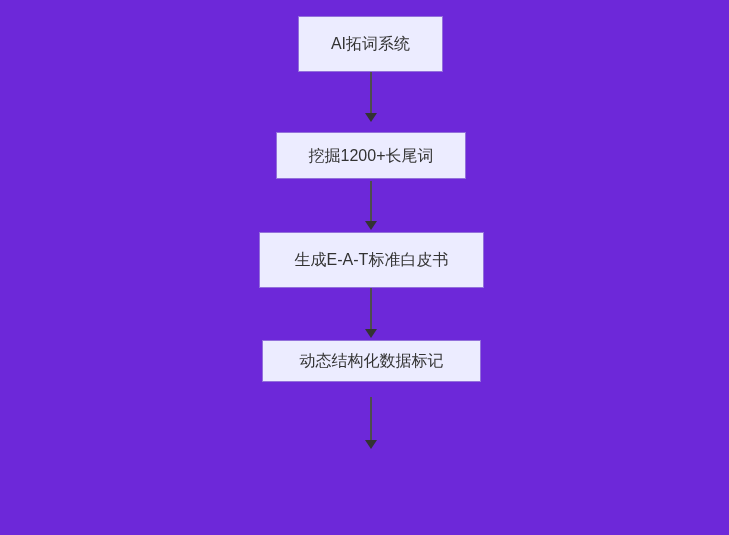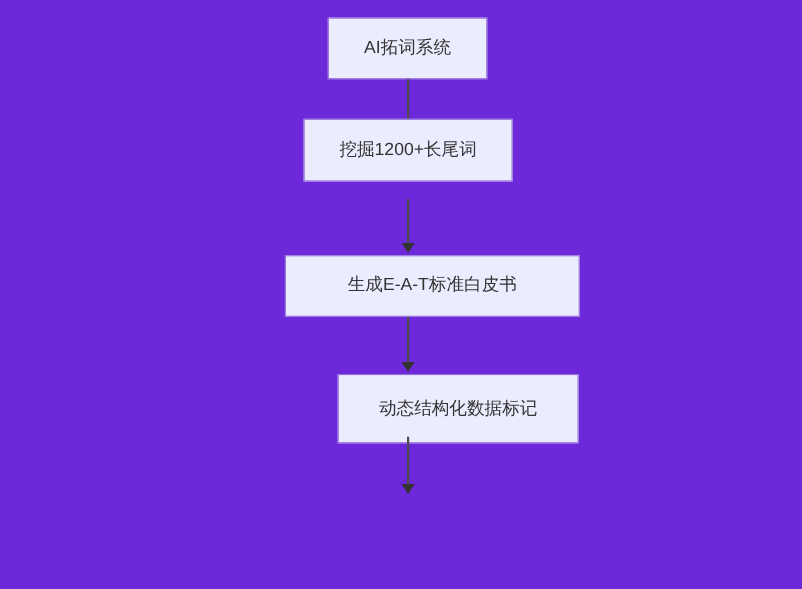--- a/index.html
+++ b/index.html
@@ -51,23 +51,23 @@
     left: 1px;
     bottom: 0;
     width: 0;
     height: 0;
     border-left: 6px solid transparent;
     border-right: 6px solid transparent;
     border-top: 9px solid #333333;
   }
   
   #node-0 { left: 298px; top: 16px;  width: 145px; height: 56px; }
-  #node-1 { left: 276px; top: 108px; width: 190px; height: 57px; }
-  #node-2 { left: 259px; top: 232px; width: 268px; height: 56px; }
-  #node-3 { left: 262px; top: 340px; width: 219px; height: 63px; margin-left: 45px; }
+  #node-1 { left: 276px; top: 132px; width: 190px; height: 47px; }
+  #node-2 { left: 259px; top: 232px; width: 225px; height: 56px; }
+  #node-3 { left: 262px; top: 340px; width: 219px; height: 42px; }
   #node-4 { left: 254px; top: 451px; width: 233px; height: 56px; }
   
   #edge-0 { left: 364px; top: 72px;  height: 50px; }
   #edge-1 { left: 364px; top: 181px; height: 49px; }
   #edge-2 { left: 364px; top: 288px; height: 50px; }
   #edge-3 { left: 364px; top: 397px; height: 52px; }
 </style>
 </head>
 <body>
 

